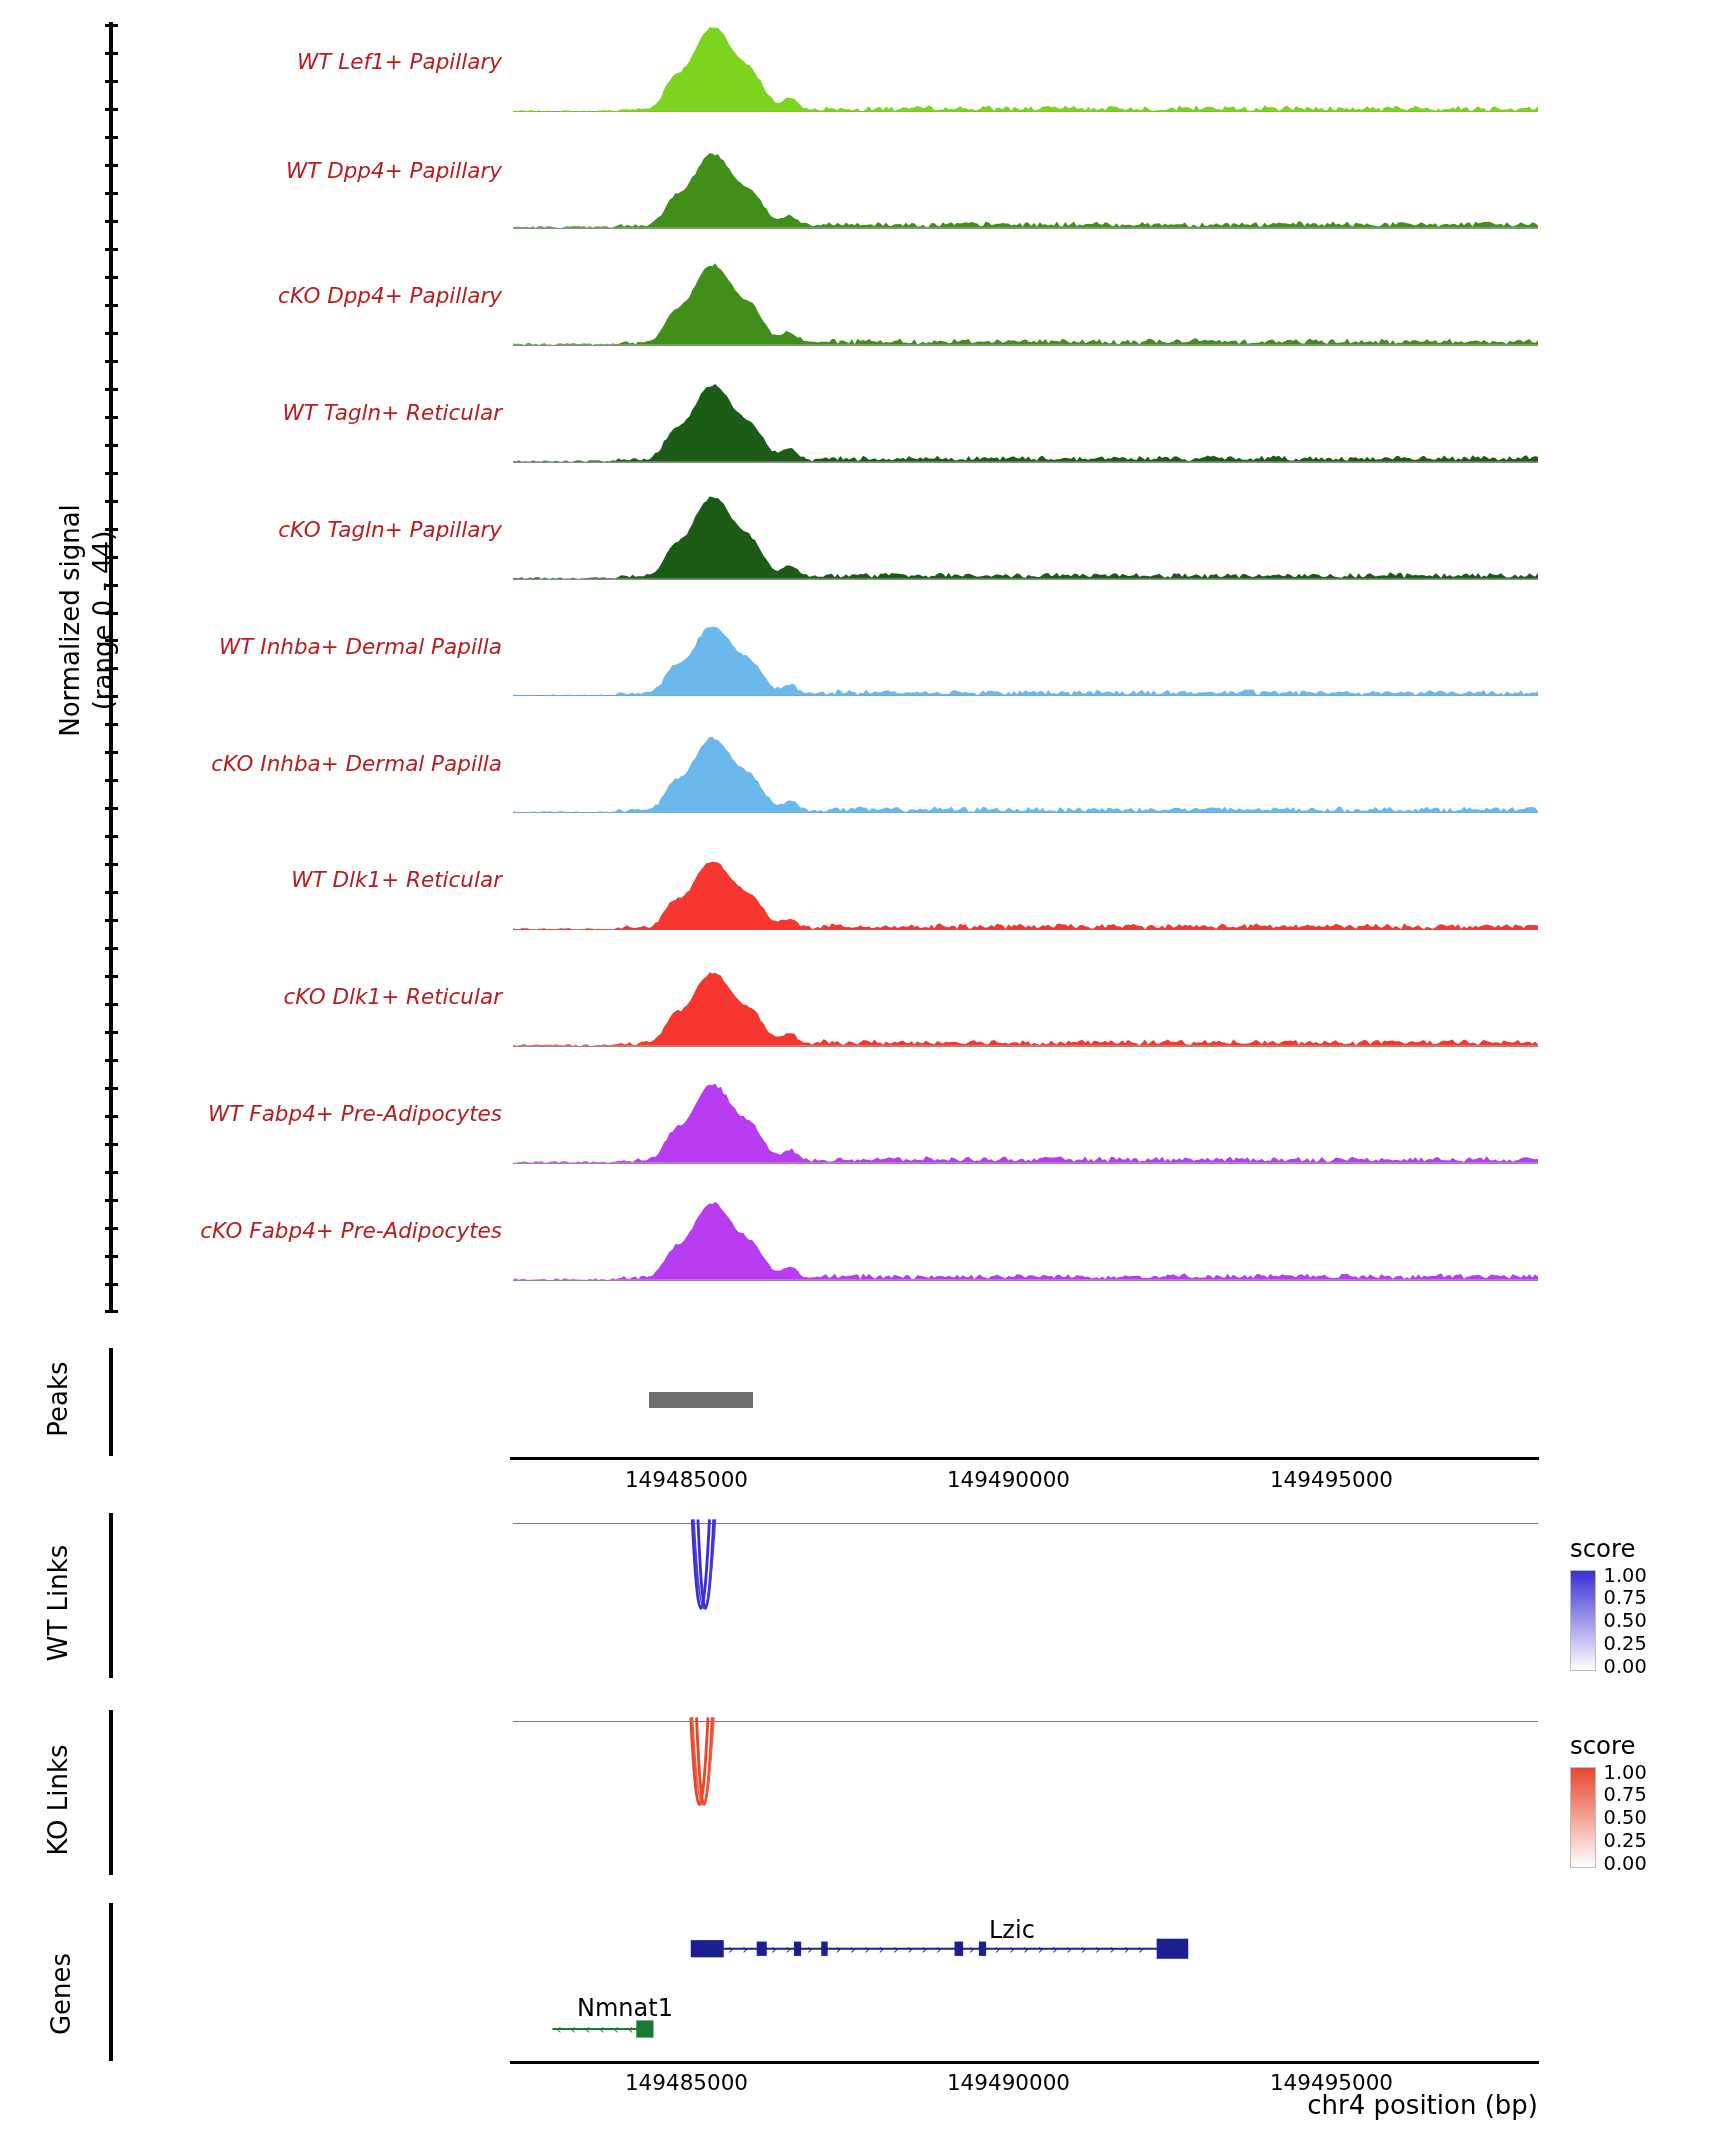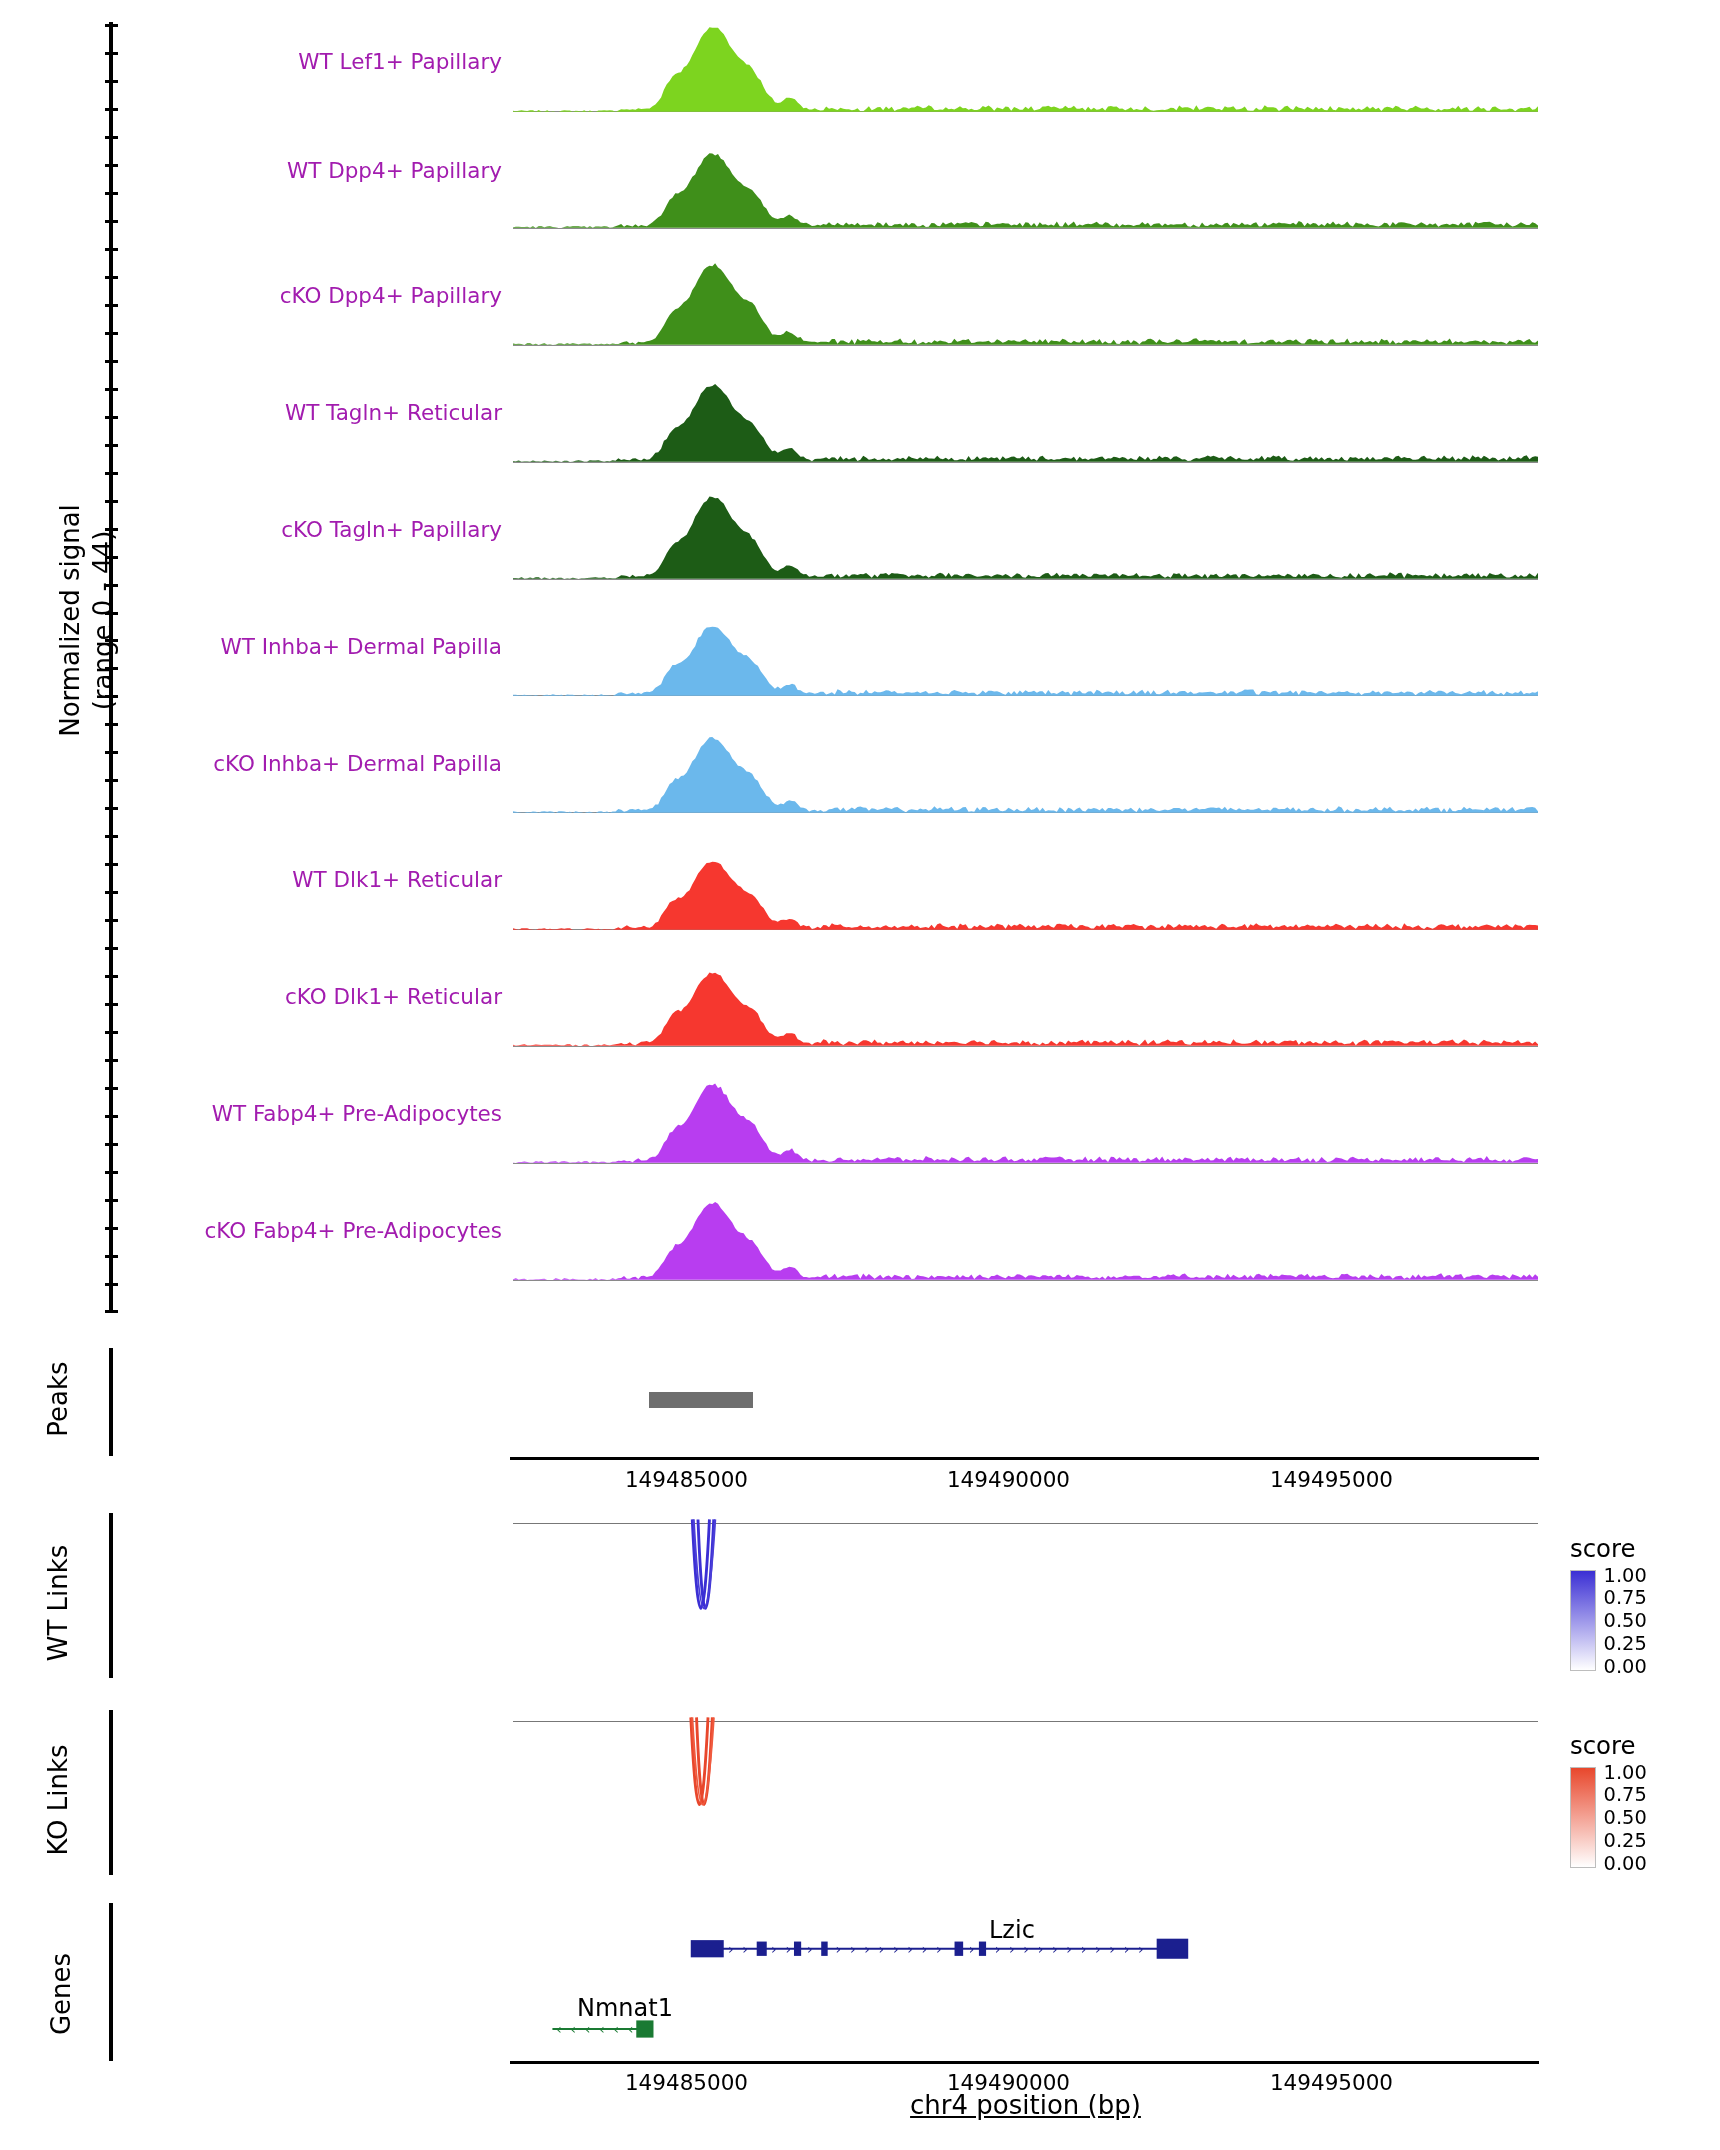--- a/index.html
+++ b/index.html
@@ -65,21 +65,22 @@
     font-size: 26px;
   }
 
   
   .track-label {
     position: absolute;
     right: 0;
     text-align: right;
     font-size: 21.5px;
     white-space: nowrap;
-    color: #a21caf;
+    color: #b91c1c;
+    font-style: italic;
   }
   .track-labels-col {
     position: absolute;
     left: 86px;
     width: 416px;
     top: 0;
     height: 1312px;
   }
   .track-baseline {
     position: absolute;
@@ -107,24 +108,23 @@
   .xtick-label {
     position: absolute;
     font-size: 21.5px;
     text-align: center;
     width: 229px;
   }
   #xaxis-title {
     position: absolute;
     left: 513px;
     width: 1025px;
-    text-align: center;
+    text-align: right;
     top: 2090px;
     font-size: 26px;
-    text-decoration: underline;
   }
 
   
   .legend-title { font-size: 24.4px; }
   .legend-ticks { font-size: 19.4px; line-height: 1.18; }
   .legend-bar {
     width: 24.4px;
     border: 0.7px solid #bdbdbd;
   }
   .legend-wrap { position: absolute; }

